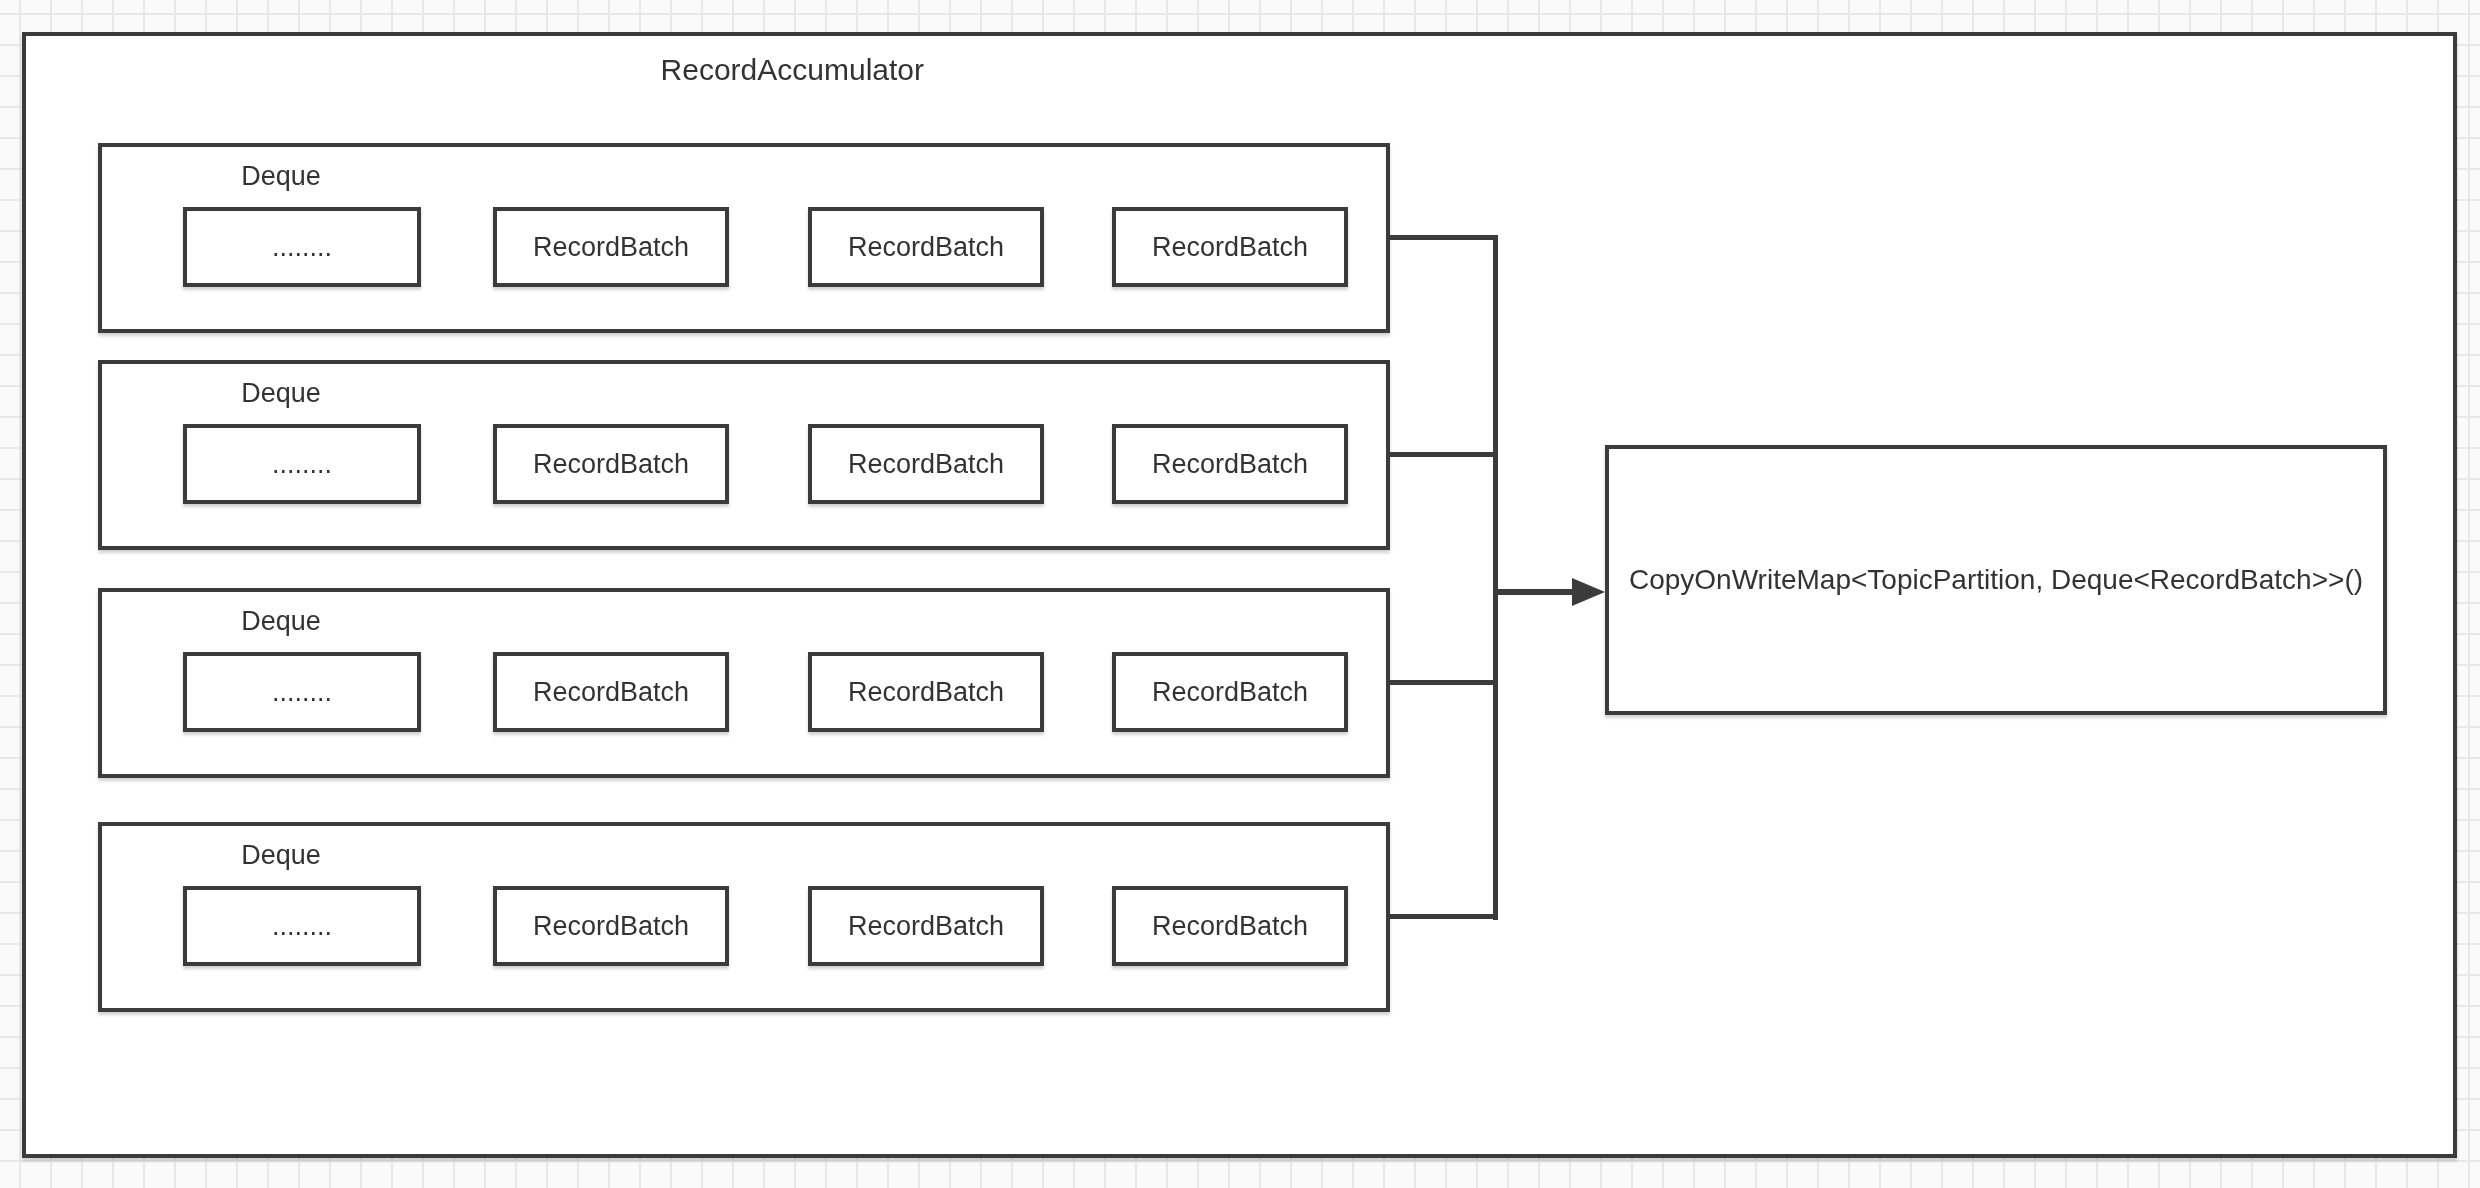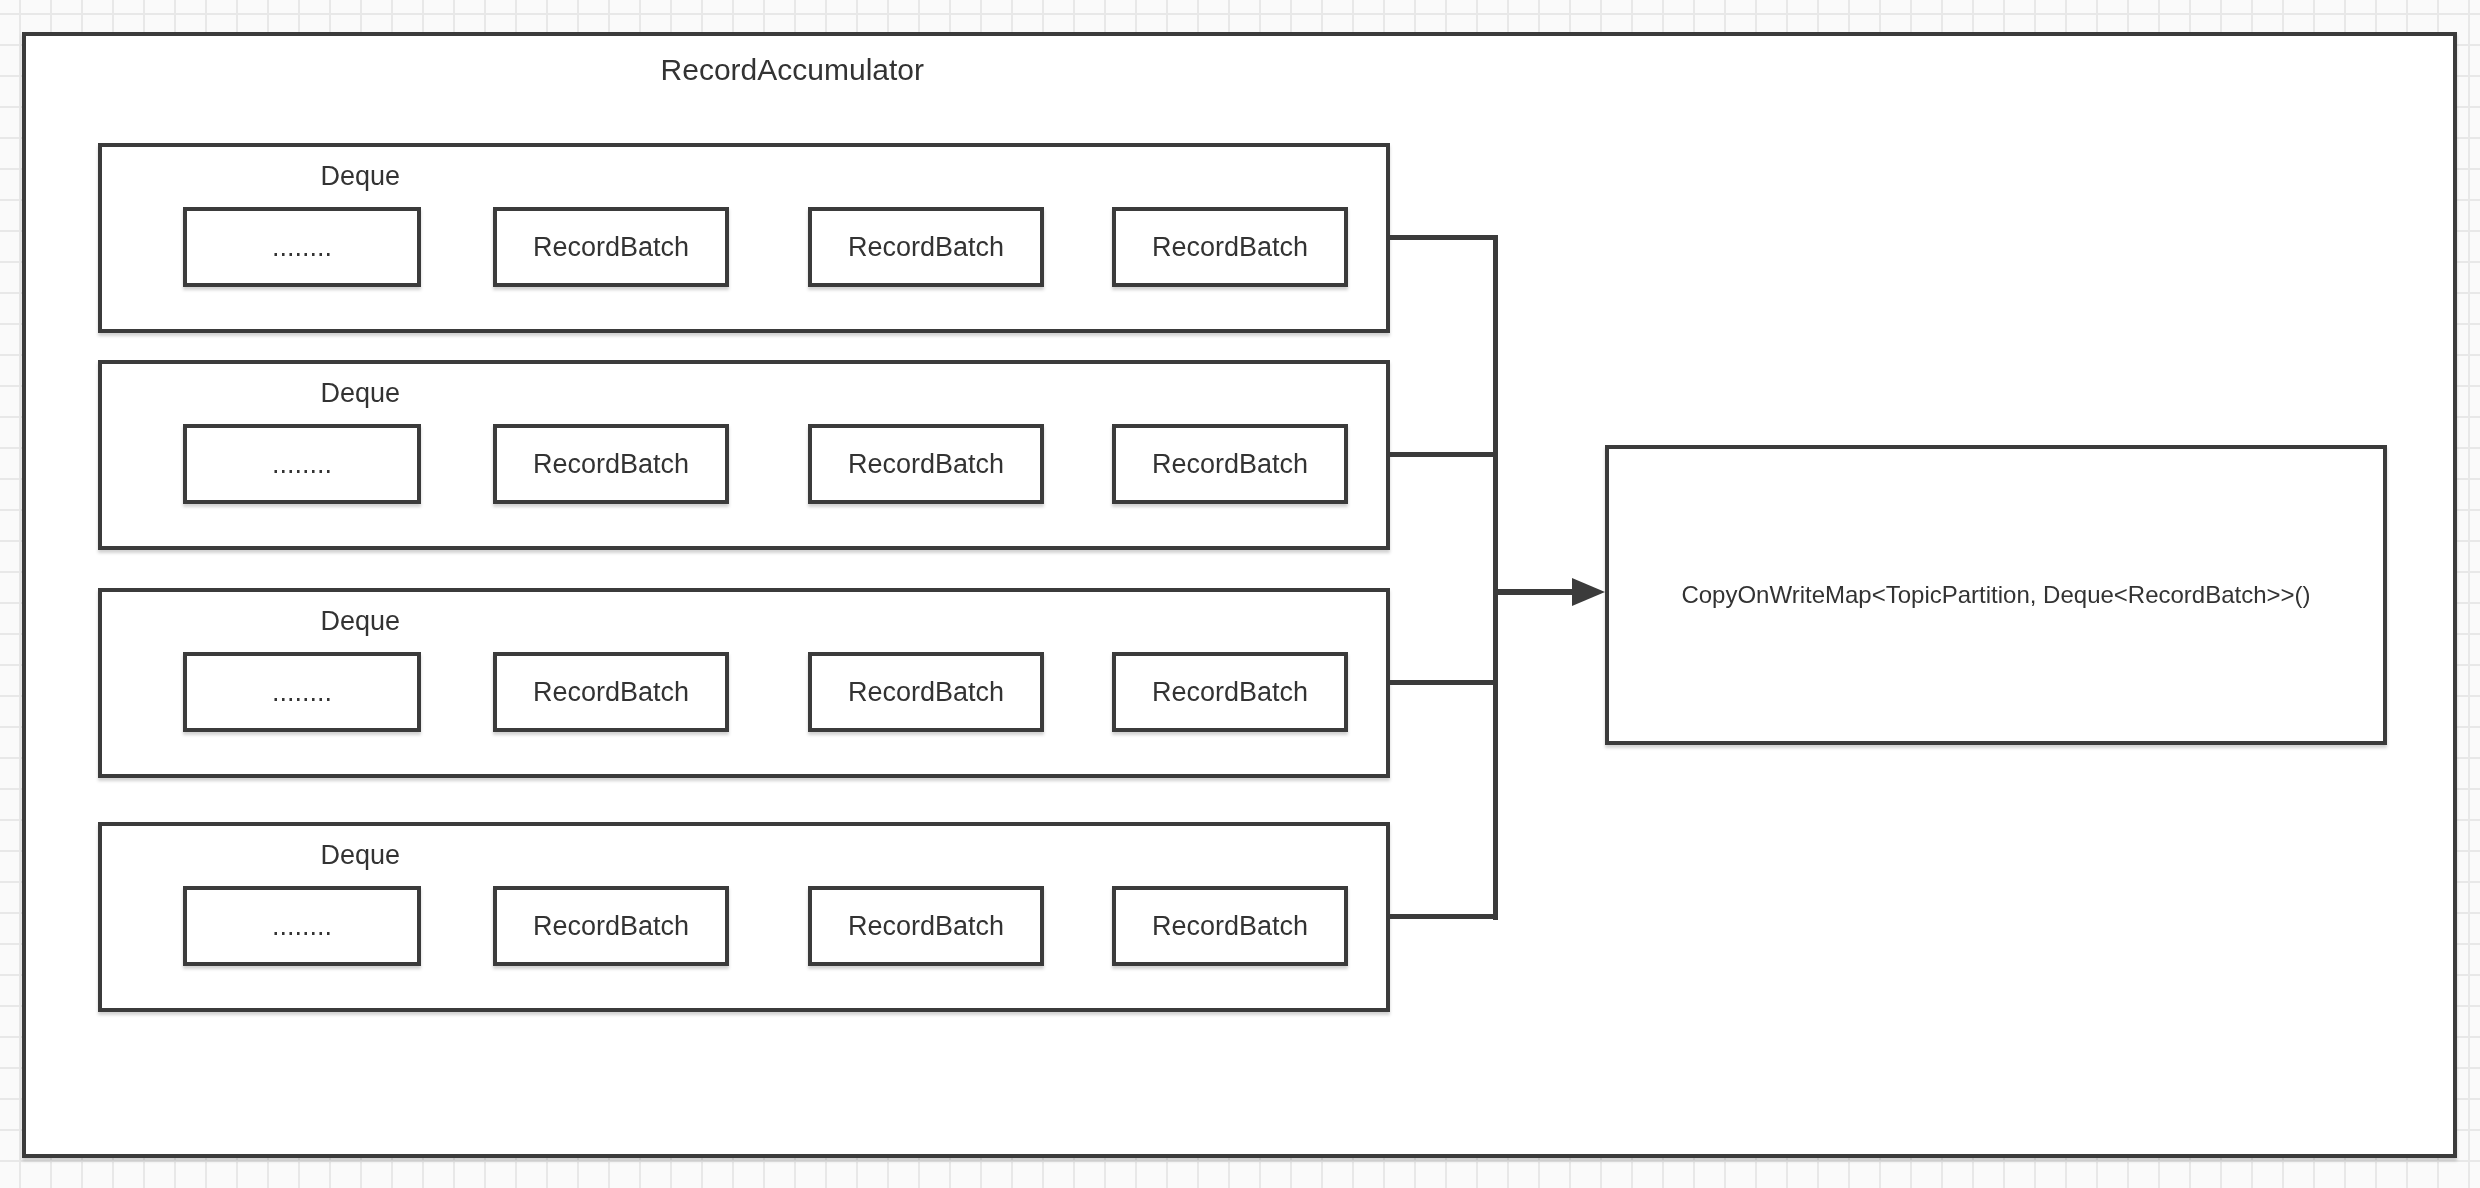--- a/index.html
+++ b/index.html
@@ -36,21 +36,21 @@
     line-height: 35px;
     color: #333333;
   }
   .deque {
     left: 98px;
     width: 1292px; height: 190px;
   }
   .deque-label {
     position: absolute;
     left: 60px; top: 12px; width: 238px;
-    text-align: right;
+    text-align: center;
     font-size: 27px;
     line-height: 34px;
     color: #333333;
   }
   .cell {
     position: absolute;
     top: 60px;
     height: 80px;
     background: #ffffff;
     border: 4px solid #3b3b3b;
@@ -75,26 +75,26 @@
   .arrow-head {
     position: absolute;
     left: 1572px; top: 578px;
     width: 0; height: 0;
     border-top: 14px solid transparent;
     border-bottom: 14px solid transparent;
     border-left: 33px solid #3b3b3b;
   }
   .map-box {
     left: 1605px; top: 445px;
-    width: 782px; height: 300px;
+    width: 782px; height: 270px;
     display: flex;
     align-items: center;
     justify-content: center;
     text-align: center;
-    font-size: 24px;
+    font-size: 28px;
     padding: 0 16px;
   }
 </style>
 </head>
 <body>
 
 <div class="canvas">
 
   <div class="shape outer-box soft-shadow"></div>
 

